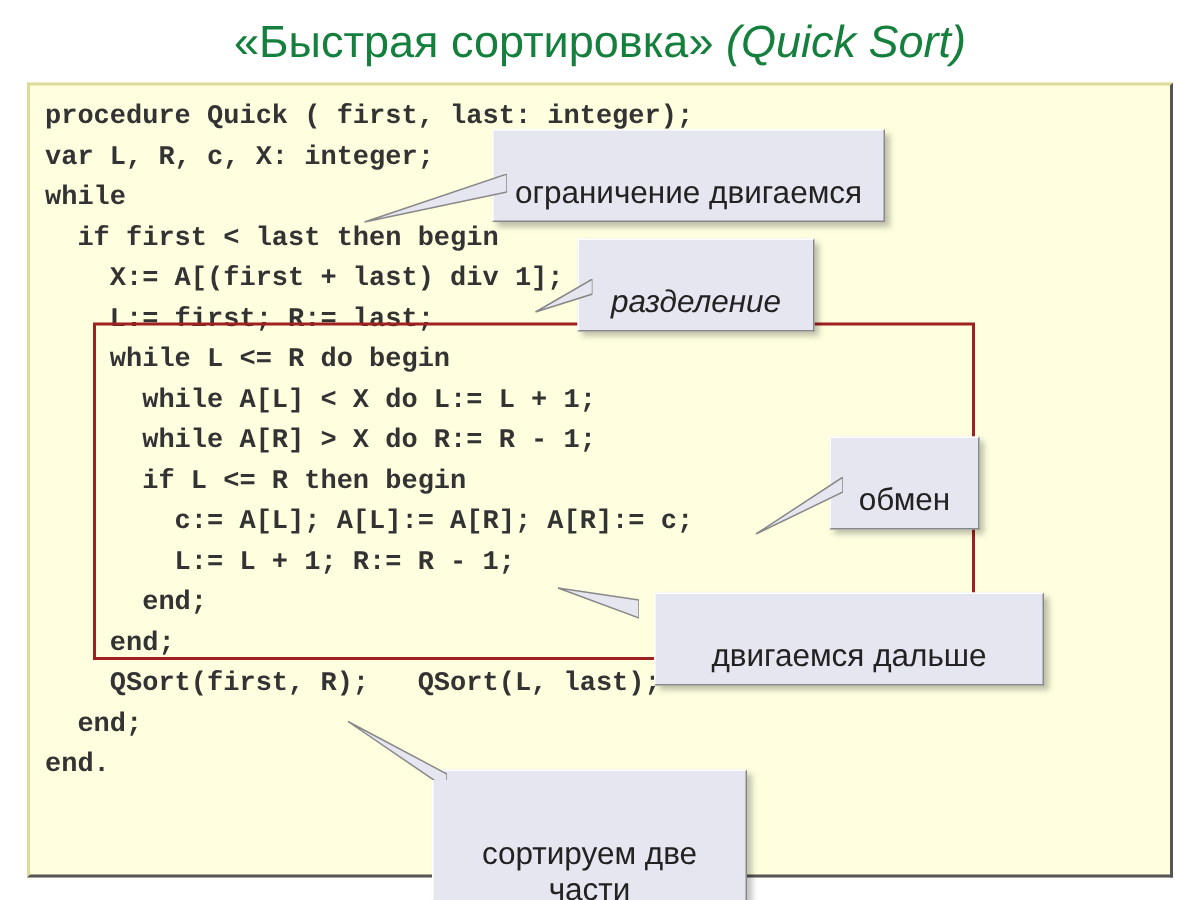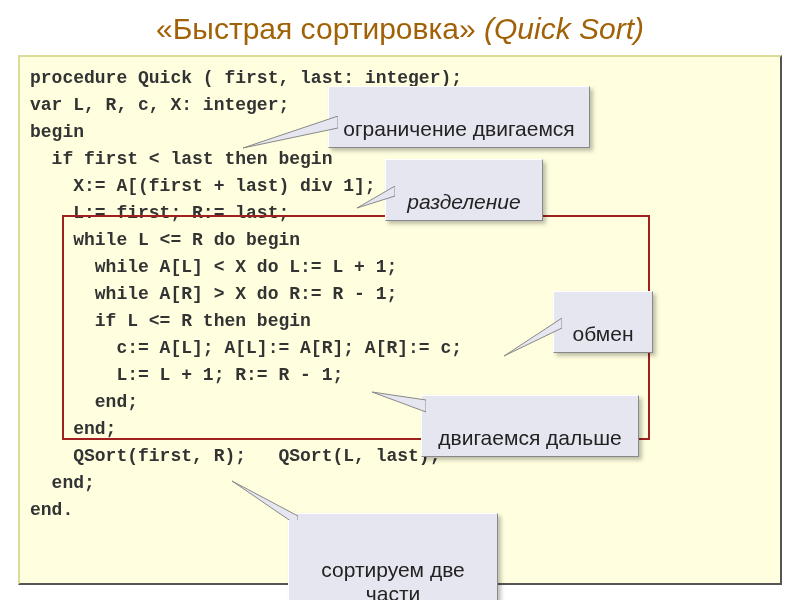--- a/index.html
+++ b/index.html
@@ -7,21 +7,21 @@
     width: 800px;
     height: 600px;
     background: #fff;
     font-family: Arial, sans-serif;
     position: relative;
     overflow: hidden;
   }
   .title {
     text-align: center;
     font-size: 30px;
-    color: #a16207;
+    color: #15803d;
     padding: 12px 0 8px 0;
     font-style: normal;
     font-weight: normal;
   }
   .title .q { font-style: italic; }
   .title .quote { font-style: normal; }
   .code-block {
     position: absolute;
     left: 18px;
     top: 55px;
@@ -74,21 +74,21 @@
 </head>
 <body>
 
 <div class="title">
   <span class="quote">«Быстрая сортировка»</span>
   <span class="q">(Quick Sort)</span>
 </div>
 
 <div class="code-block"><span>procedure Quick ( first, last: integer);</span>
 <span>var L, R, c, X: integer;</span>
-<span>begin</span>
+<span>while</span>
 <span>  if first &lt; last then begin</span>
 <span>    X:= A[(first + last) div 1];</span>
 <span>    L:= first; R:= last;</span>
 <span>    while L &lt;= R do begin</span>
 <span>      while A[L] &lt; X do L:= L + 1;</span>
 <span>      while A[R] &gt; X do R:= R - 1;</span>
 <span>      if L &lt;= R then begin</span>
 <span>        c:= A[L]; A[L]:= A[R]; A[R]:= c;</span>
 <span>        L:= L + 1; R:= R - 1;</span>
 <span>      end;</span>
@@ -113,21 +113,21 @@
   <polygon points="40,0 40,10 2,22" fill="#e6e6f0" stroke="#888" stroke-width="1"></polygon>
 </svg>
 
 <div class="callout" style="left:553px; top:291px; width:100px;text-align:center;">
   <span>обмен</span>
 </div>
 <svg class="pointer" style="left:500px; top:318px;" width="62" height="42">
   <polygon points="62,0 62,10 4,38" fill="#e6e6f0" stroke="#888" stroke-width="1"></polygon>
 </svg>
 
-<div class="callout" style="left:421px; top:395px; width:218px;">
+<div class="callout" style="left:436px; top:395px; width:260px;">
   <span>двигаемся дальше</span>
 </div>
 <svg class="pointer" style="left:368px; top:388px;" width="58" height="28">
   <polygon points="58,12 58,24 4,4" fill="#e6e6f0" stroke="#888" stroke-width="1"></polygon>
 </svg>
 
 <div class="callout" style="left:288px; top:513px; width:210px; line-height:24px; padding:20px 10px;">
   <span>сортируем две
 части</span>
 </div>

